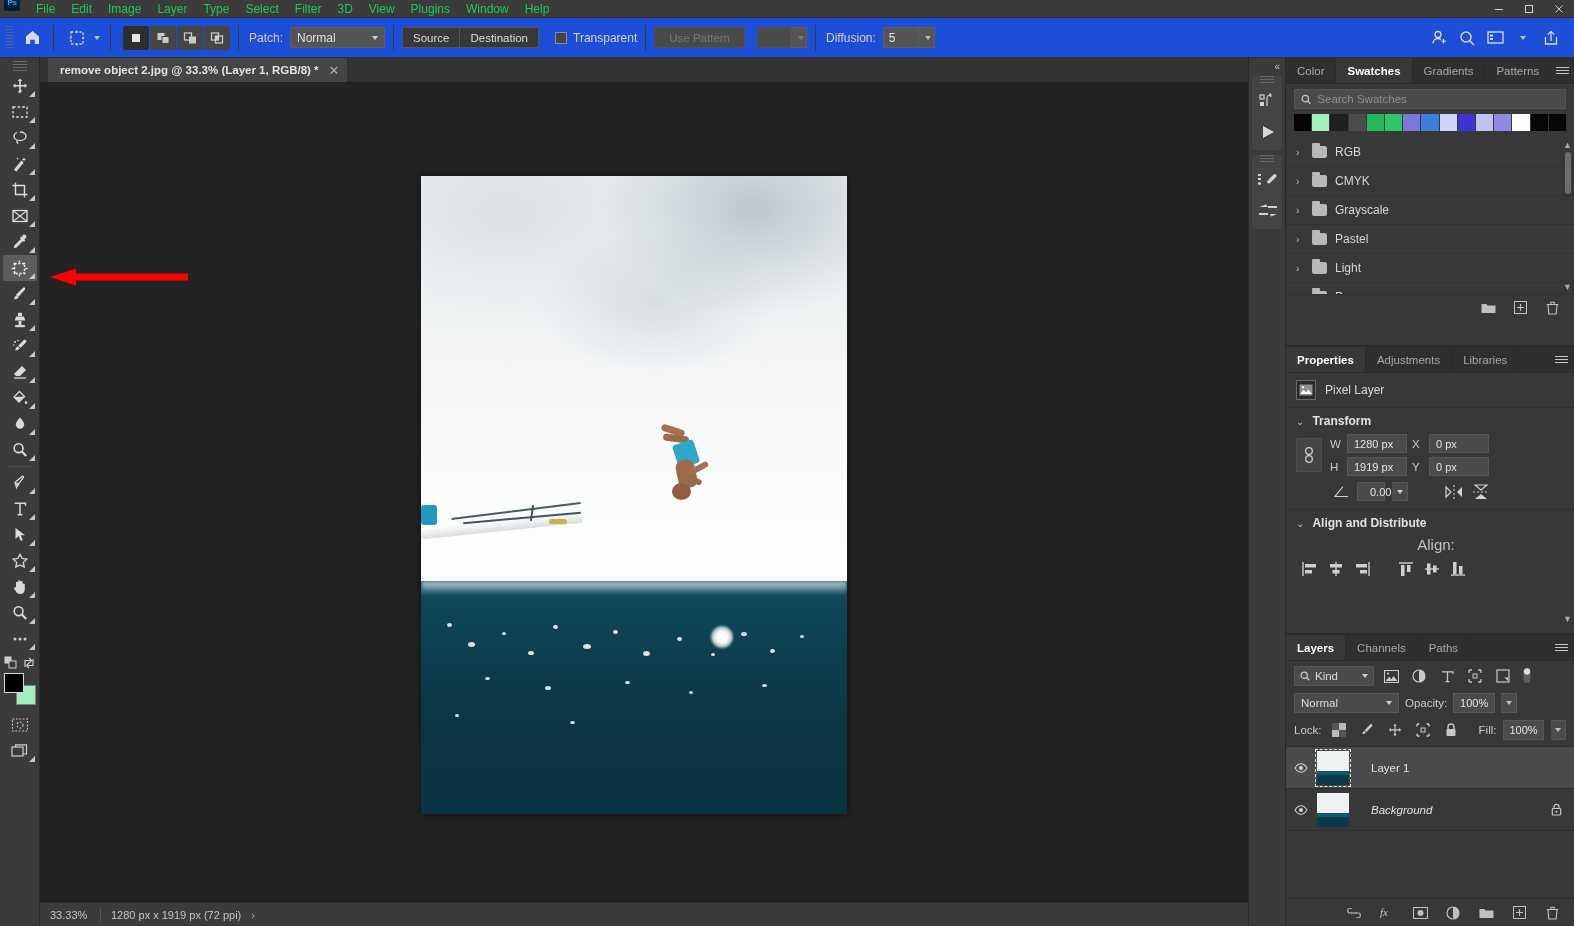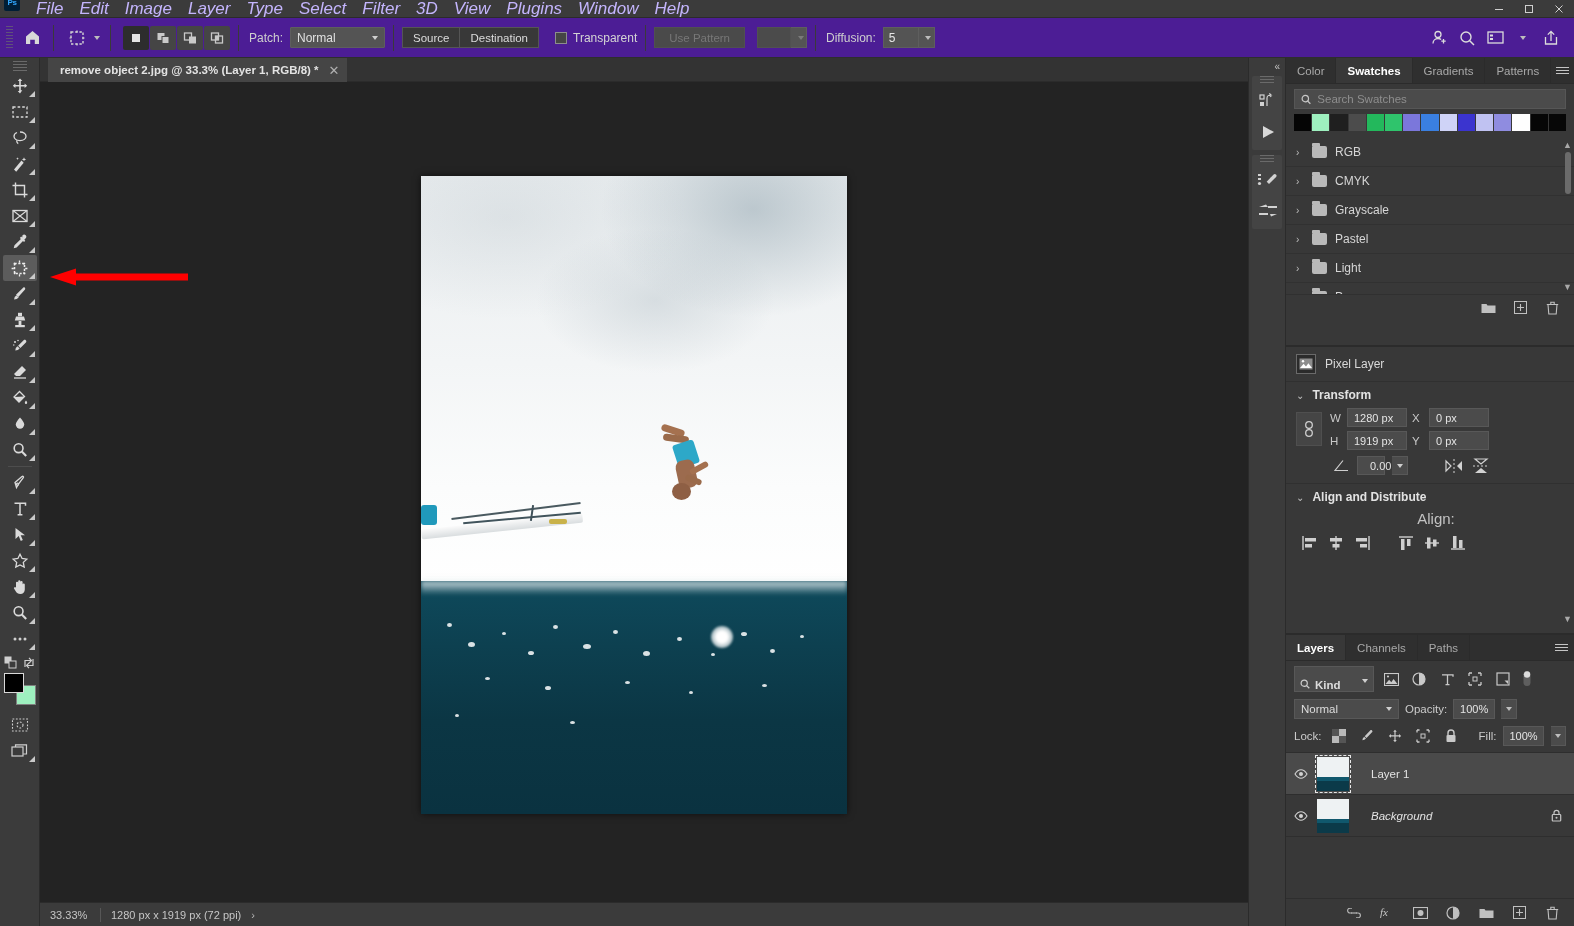--- a/index.html
+++ b/index.html
@@ -17,32 +17,31 @@
     position:absolute; left:0; top:0; width:1574px; height:18px;
     background:#3b3b3b; display:flex; align-items:center;
     border-bottom:1px solid #2b2b2b;
   }
   .ps-logo{
     width:16px;height:16px;margin:0 8px 12px 4px;border-radius:2px;
     background:#001e36; color:#31a8ff; font-size:8px; font-weight:bold;
     display:flex;align-items:center;justify-content:center; letter-spacing:-0.5px;
   }
   .menu-item{
-    font-size:17px; color:#c4b5fd; padding:1px 8px; line-height:16px; cursor:default;
+    font-size:12px; color:#22c55e; padding:1px 8px; line-height:16px; cursor:default;
     white-space:nowrap;
-    font-style:italic;
   }
   .wincontrols{ position:absolute; right:0; top:0; display:flex; height:18px; }
   .wc{ width:30px;height:18px; display:flex;align-items:center;justify-content:center;
        color:#cfcfcf; font-size:11px; }
 
   
   .optionsbar{
     position:absolute; left:0; top:18px; width:1574px; height:40px;
-    background:#4c1d95; border-bottom:1px solid #2e2e2e;
+    background:#1d4ed8; border-bottom:1px solid #2e2e2e;
     display:flex; align-items:center; padding-left:6px;justify-content:center;
   }
   .grip{ width:7px;height:24px;
     background:
       repeating-linear-gradient(to bottom,#6d6d6d 0 1px,transparent 1px 3px);
     background-size:1px 100%; background-repeat:repeat-x;
     margin-right:6px; opacity:.65;}
   .ob-sep{ width:1px; height:26px; background:#3a3a3a; margin:0 8px; }
   .ob-icon{ width:26px;height:26px; display:flex;align-items:center;justify-content:center;
             border-radius:2px; }
@@ -271,21 +270,21 @@
   .ang-drop{ width:16px;height:19px;background:#4b4b4b;border:1px solid #585858;border-left:none;
      display:flex;align-items:center;justify-content:center;}
   .align-row{ display:flex; align-items:center; gap:2px; padding:4px 10px 10px 12px;}
   .align-ico{ width:24px;height:20px;display:flex;align-items:center;justify-content:center;}
   .align-gap{ width:16px; }
   .align-label{ font-size:15px;color:#c2c2c2;padding:2px 0 2px 12px;text-align:center;}
 
   
   .lay-filter{ display:flex;align-items:center;gap:6px; padding:5px 8px;}
   .kind-sel{ width:80px;height:20px;background:#4b4b4b;border:1px solid #585858;
-     display:flex;align-items:flex-start;gap:5px;padding:12px 5px;font-size:11.5px;color:#dcdcdc;font-weight:bold;}
+     display:flex;align-items:center;gap:5px;padding:0 5px;font-size:11.5px;color:#dcdcdc;}
   .kind-sel .caret{border-top-color:#cfcfcf;margin-left:auto;}
   .fico{ width:22px;height:20px;display:flex;align-items:center;justify-content:center;color:#c9c9c9;}
   .toggle-pill{ width:13px;height:20px;display:flex;align-items:center;justify-content:center;}
   .blend-row{ display:flex;align-items:center;gap:6px;padding:2px 8px 4px 8px;}
   .blend-sel{ width:105px;height:20px;background:#4b4b4b;border:1px solid #585858;
      display:flex;align-items:center;padding:0 6px;font-size:11.5px;color:#dcdcdc;}
   .blend-sel .caret{border-top-color:#cfcfcf;margin-left:auto;}
   .sm-label{ font-size:11.5px;color:#cbcbcb;}
   .val-box{ width:42px;height:20px;background:#4b4b4b;border:1px solid #585858;
      font-size:11px;color:#e4e4e4;display:flex;align-items:center;justify-content:center;}
@@ -869,20 +868,32 @@
         <div class="pf-ico">
           <svg width="13" height="14" viewBox="0 0 13 14">
               <path d="M2 3.5h9l-.8 9.5H2.8z" fill="none" stroke="#c0c0c0" stroke-width="1.1"></path>
               <path d="M0.8 3.5h11.4M4.8 1.2h3.4v2.3H4.8z" fill="none" stroke="#c0c0c0" stroke-width="1.1"></path>
             </svg>
         </div>
       </div>
     </div>
 
     <div class="panel" style="height:288px;position:relative;border-top:2px solid #2b2b2b;">
+      <div class="panel-tabs">
+        <div class="ptab active">Properties</div>
+        <div class="ptab">Adjustments</div>
+        <div class="ptab">Libraries</div>
+        <div class="pmenu">
+          <div class="hamburger">
+              <i></i>
+              <i></i>
+              <i></i>
+            </div>
+        </div>
+      </div>
 
       <div class="prop-head">
         <div class="prop-thumb">
           <svg width="14" height="12" viewBox="0 0 14 12">
               <rect x="0.5" y="0.5" width="13" height="11" fill="#8d8d8d"></rect>
               <path d="M1 10l3.6-4.2 2.4 2.6L9.4 5.2 13 10z" fill="#ffffff"></path>
               <circle cx="4" cy="3.2" r="1.2" fill="#ffffff"></circle>
             </svg>
         </div>
         <span class="prop-title">Pixel Layer</span>

